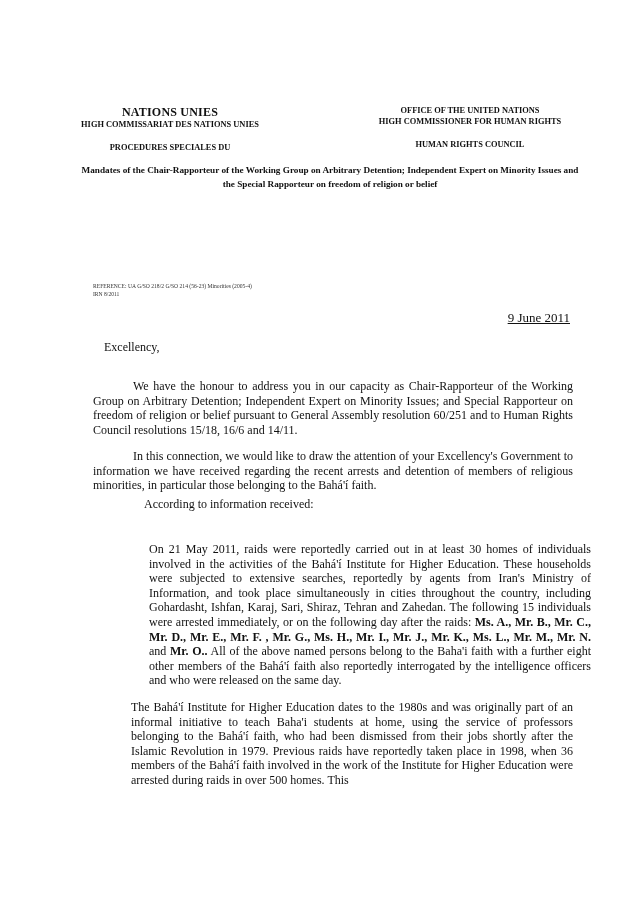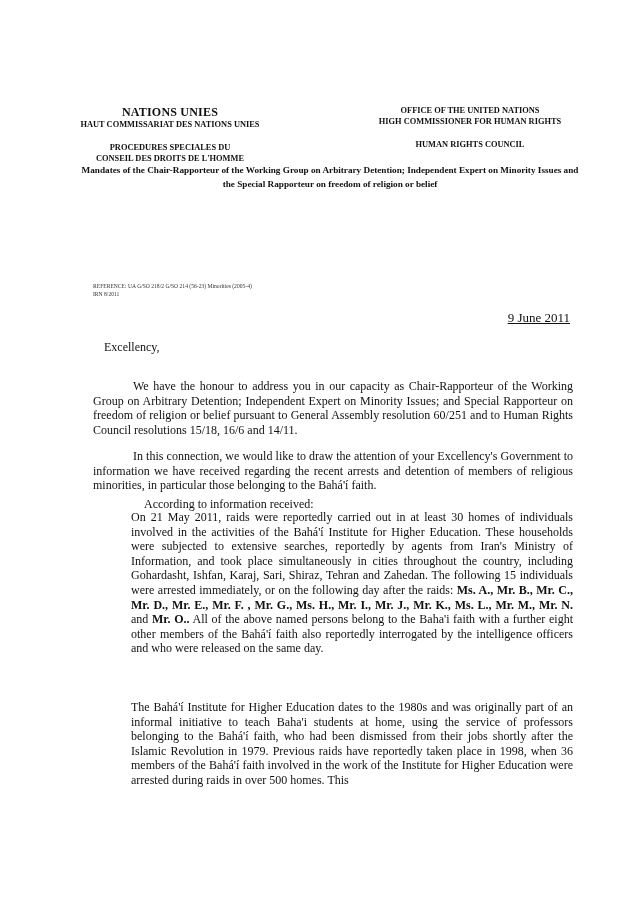--- a/index.html
+++ b/index.html
@@ -16,35 +16,34 @@
                 font-weight: bold; font-size: 9.2px; line-height: 13.5px; }
     .reference { position: absolute; top: 282px; left: 93px; font-size: 5.6px; line-height: 8px; color: #333; }
     .date { position: absolute; top: 310px; right: 70px; font-size: 13px; text-decoration: underline; }
     .salutation { position: absolute; top: 340px; left: 104px; font-size: 12px; }
     .para { position: absolute; left: 93px; width: 480px; font-size: 12px; line-height: 14.6px; text-align: justify; }
     .indent { text-indent: 40px; margin-top: 12px; }
     .p1 { top: 367px; }
     .p2 { top: 437px; }
     .according { position: absolute; top: 497px; left: 131px; font-size: 12px; margin-left: 13px; }
     .quote { position: absolute; left: 131px; width: 442px; font-size: 12px; line-height: 14.6px; text-align: justify; }
-    .q1 { top: 510px; }
+    .q1 { top: 542px; margin-left: 18px; }
     .q2 { top: 700px; }
     b { font-weight: bold; }
   </style>
 </head>
 <body>
 
 <div class="page">
 
   <div class="hdr-col hdr-left">
     <div class="hdr-title">NATIONS UNIES</div>
-    <div class="hdr-sub">HAUT COMMISSARIAT DES NATIONS UNIES</div>
+    <div class="hdr-sub">HIGH COMMISSARIAT DES NATIONS UNIES</div>
     <div class="hdr-gap"></div>
     <div class="hdr-sub">PROCEDURES SPECIALES DU</div>
-    <div class="hdr-sub">CONSEIL DES DROITS DE L'HOMME</div>
   </div>
 
   <div class="hdr-col hdr-right">
     <div class="hdr-sub">OFFICE OF THE UNITED  NATIONS</div>
     <div class="hdr-sub">HIGH COMMISSIONER FOR HUMAN RIGHTS</div>
     <div class="hdr-gap"></div>
     <div class="hdr-sub">HUMAN RIGHTS COUNCIL</div>
   </div>
 
   <div class="mandates">Mandates of the Chair-Rapporteur of the Working Group on Arbitrary Detention; Independent Expert on Minority Issues and the Special Rapporteur on freedom of religion or belief</div>

